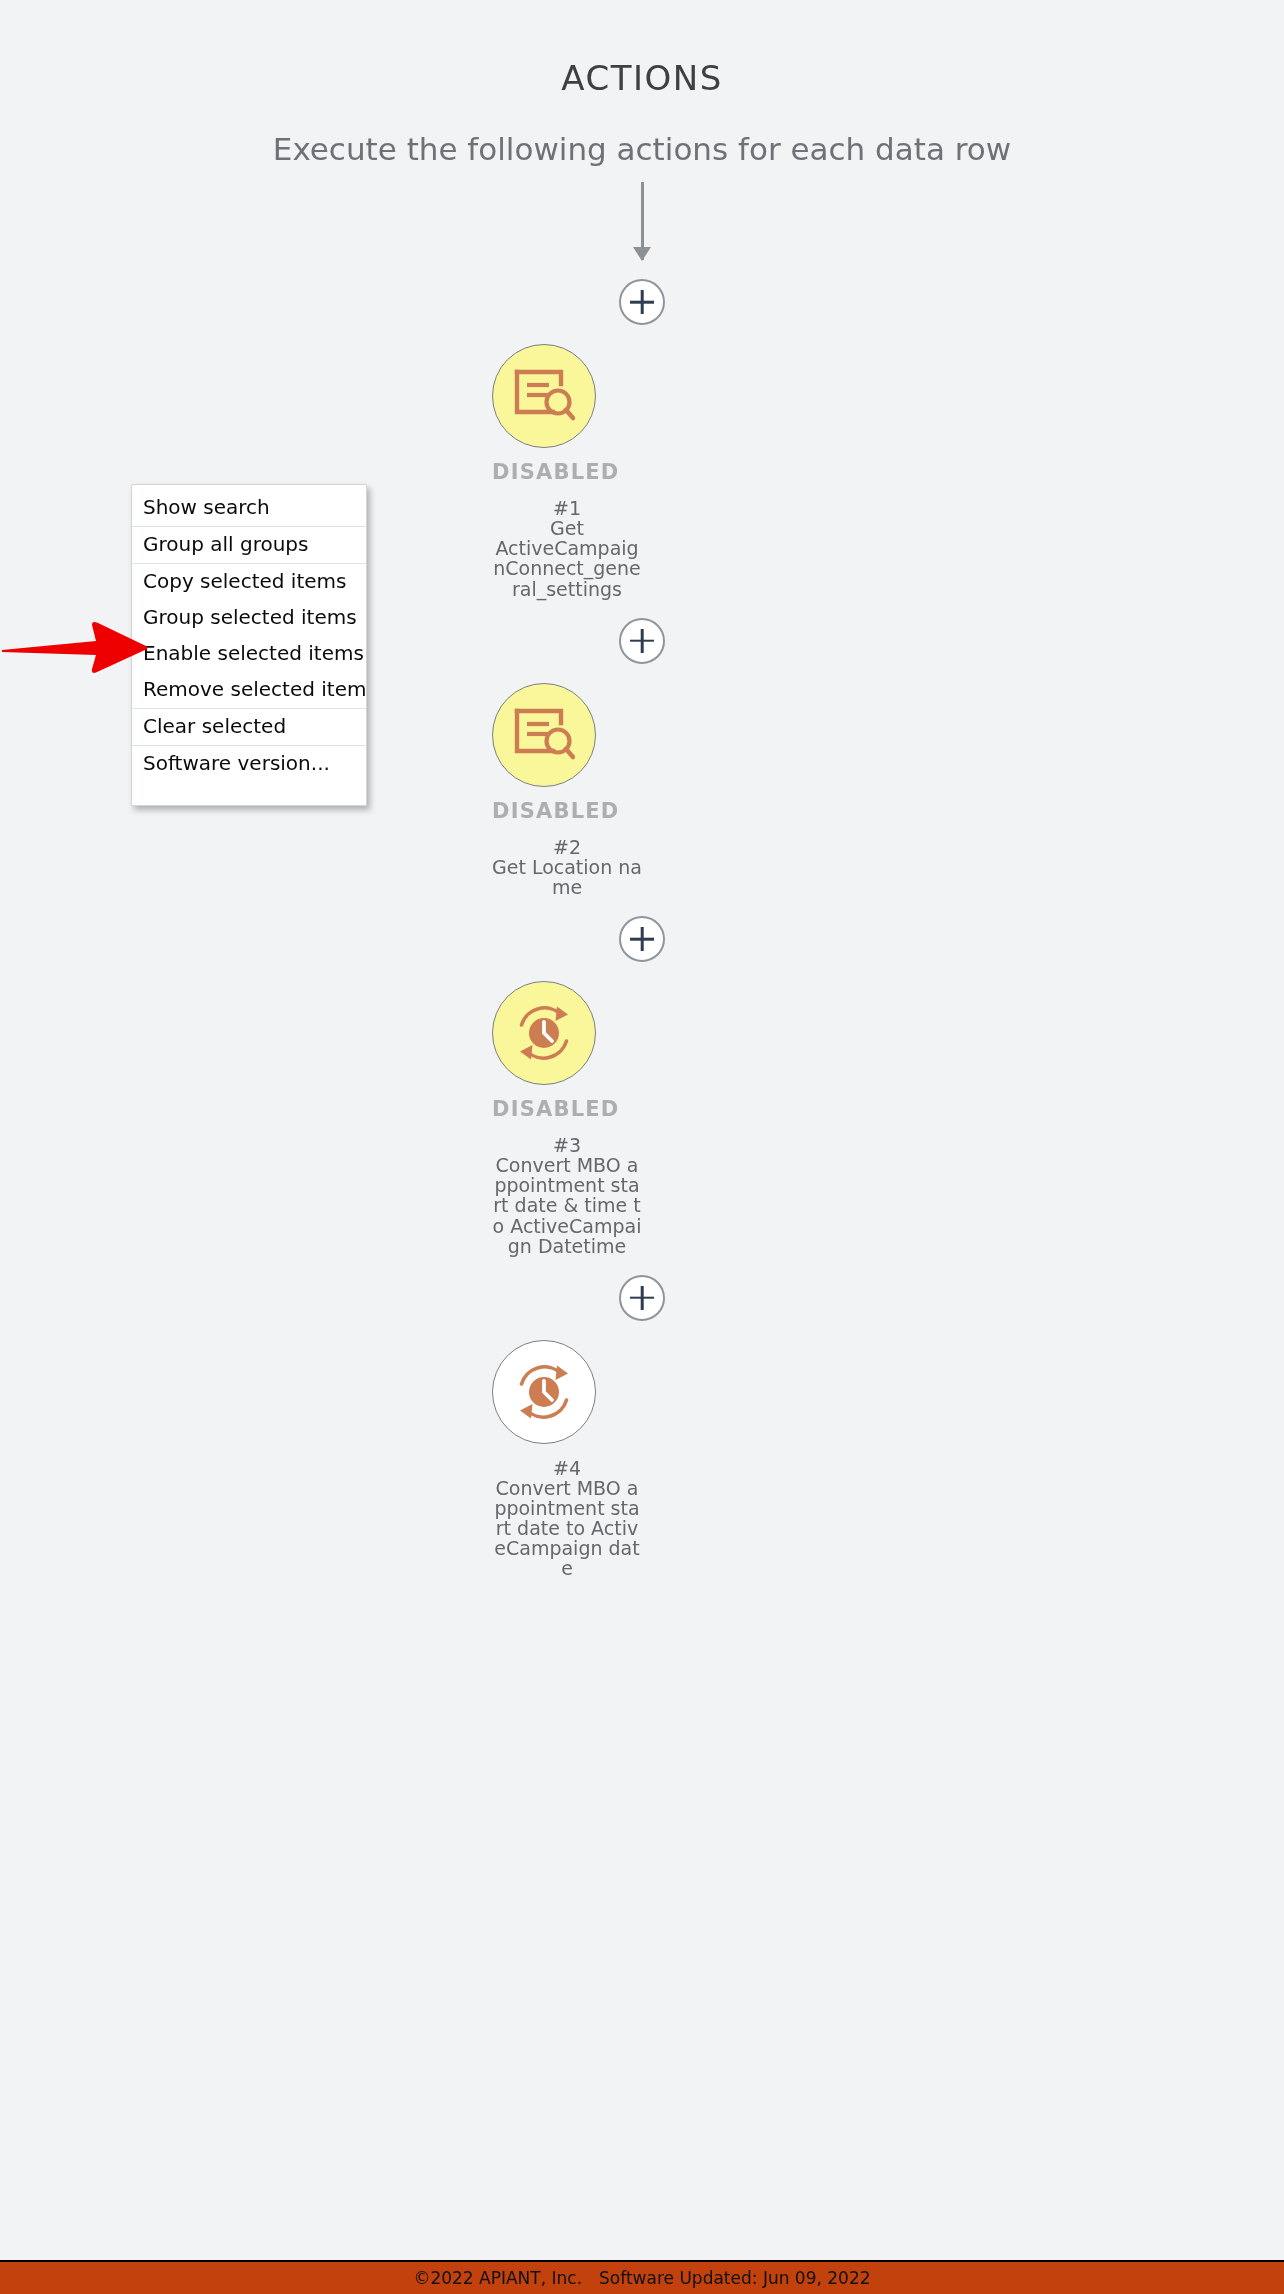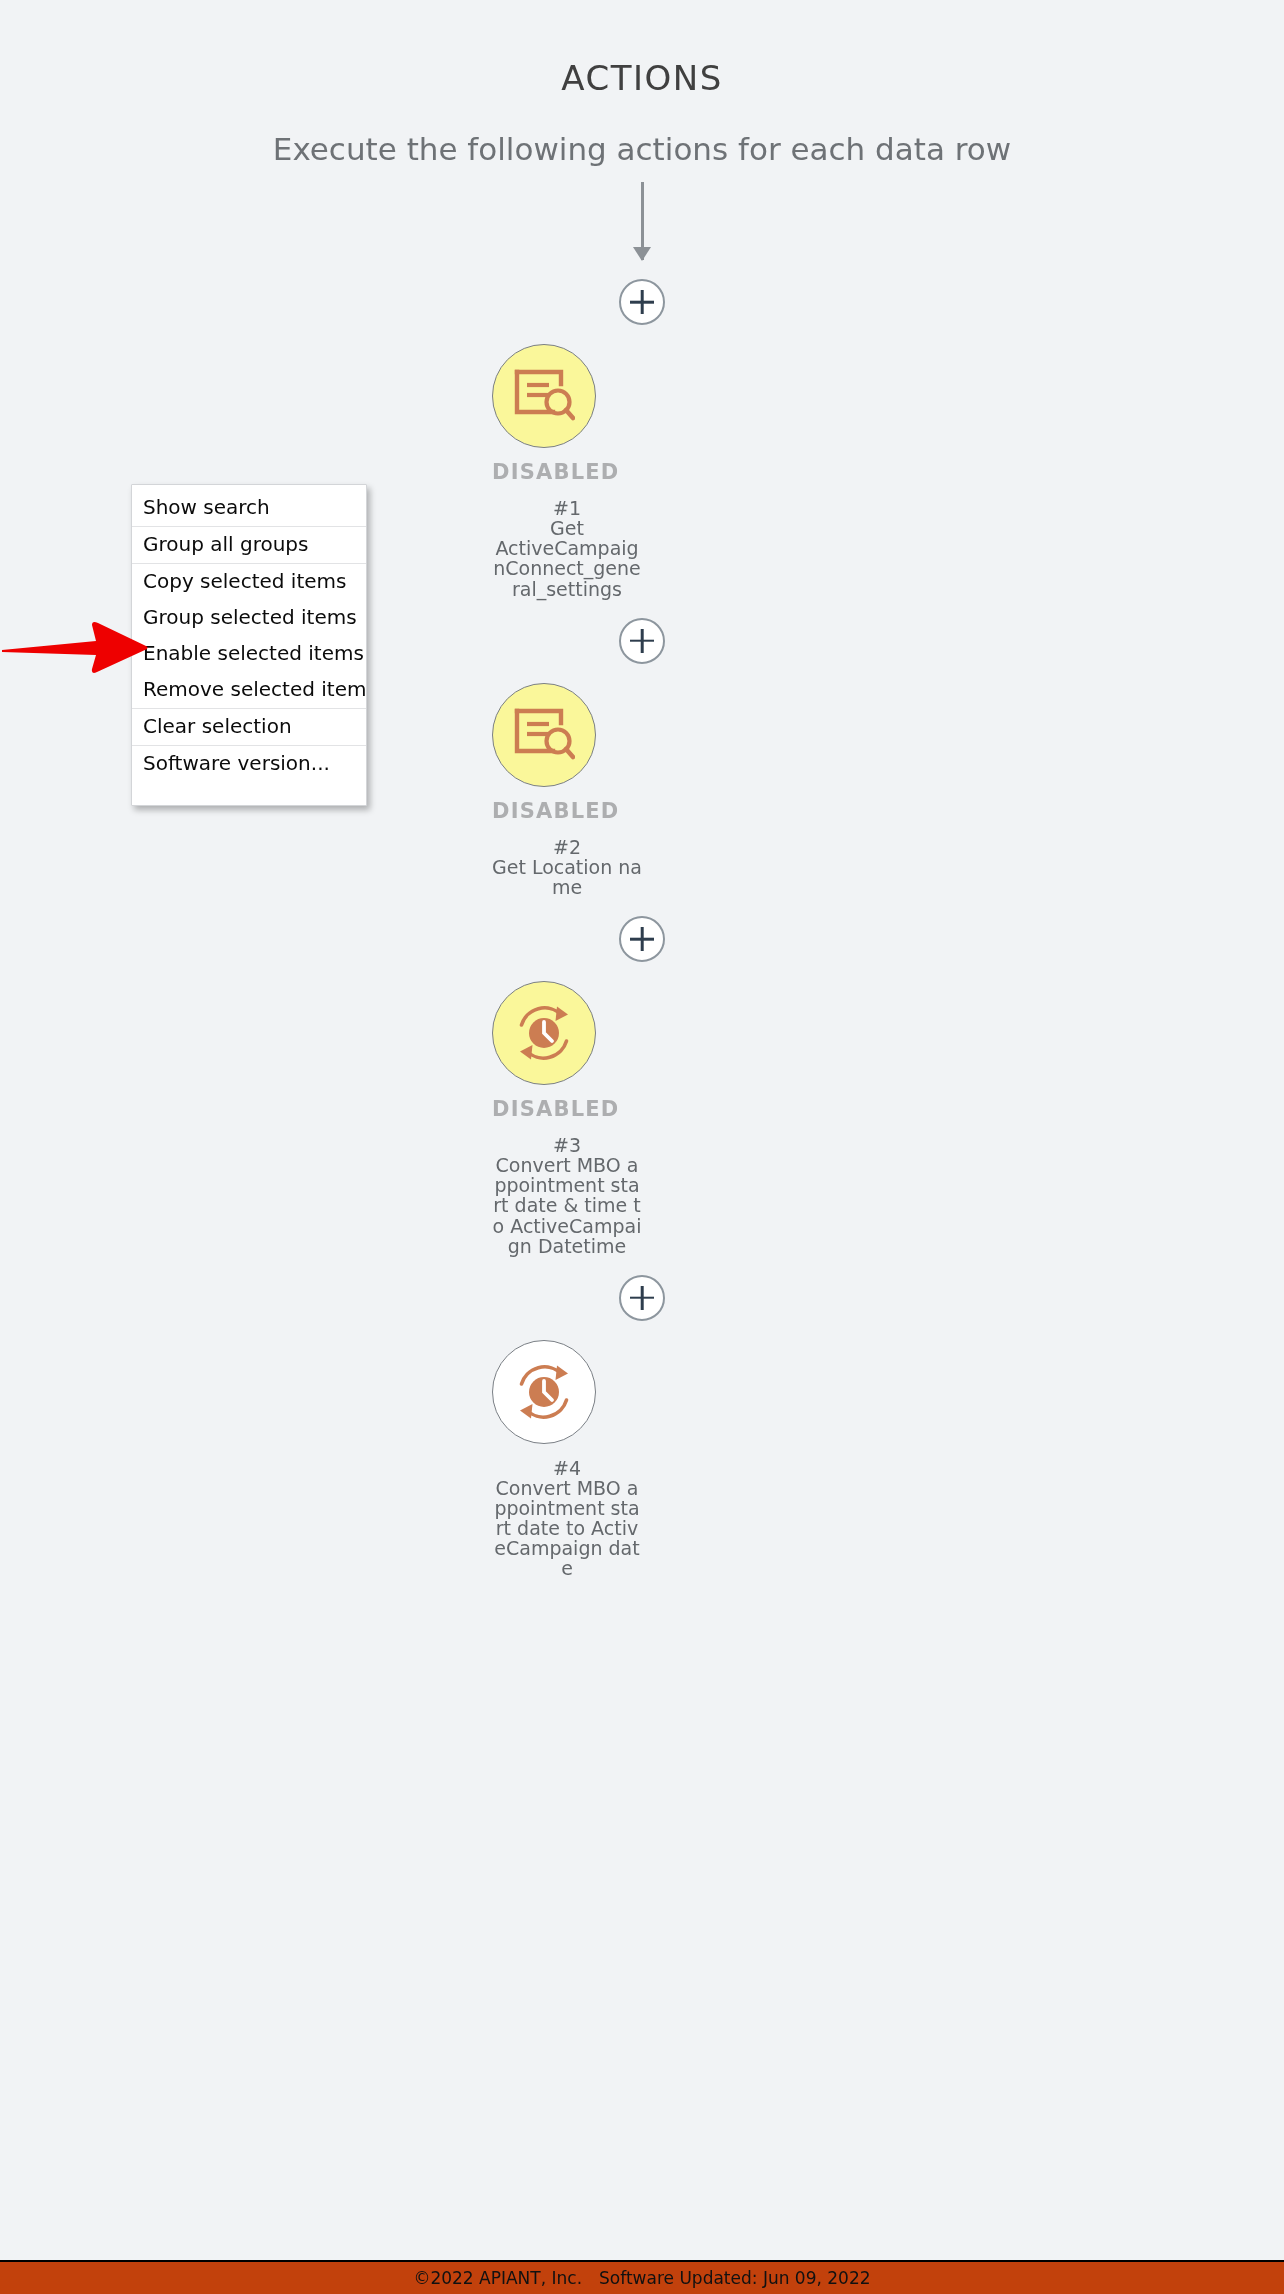--- a/index.html
+++ b/index.html
@@ -275,21 +275,21 @@
       <div class="menu-group">
         <div class="menu-item">Group all groups</div>
       </div>
       <div class="menu-group">
         <div class="menu-item">Copy selected items</div>
         <div class="menu-item">Group selected items</div>
         <div class="menu-item">Enable selected items</div>
         <div class="menu-item">Remove selected items</div>
       </div>
       <div class="menu-group">
-        <div class="menu-item">Clear selection</div>
+        <div class="menu-item">Clear selected</div>
       </div>
       <div class="menu-group">
         <div class="menu-item">Software version...</div>
       </div>
     </div>
 
   <svg id="annotation-arrow" viewBox="0 0 148 60" xmlns="http://www.w3.org/2000/svg">
     <path d="M2 33 L96 24 L92 8 Q92 3 98 6 L146 29 Q149 30.5 146 32.5 L97 55 Q91 58 92 52 L96 38 L2 35 Z" fill="#ee0000"></path>
   </svg>
 

